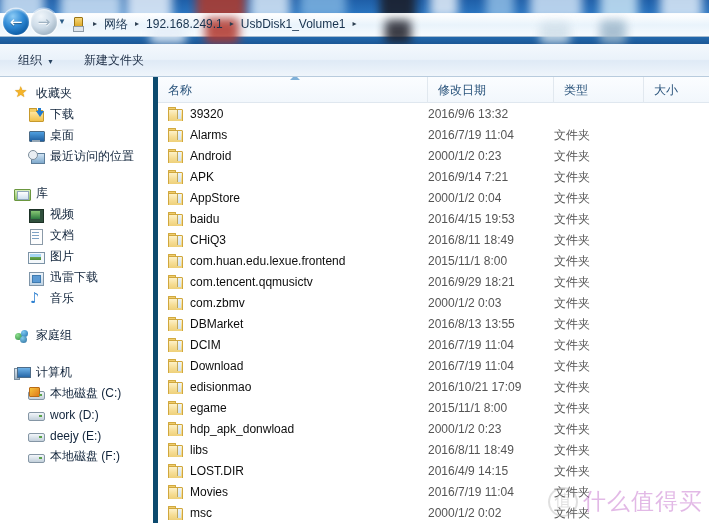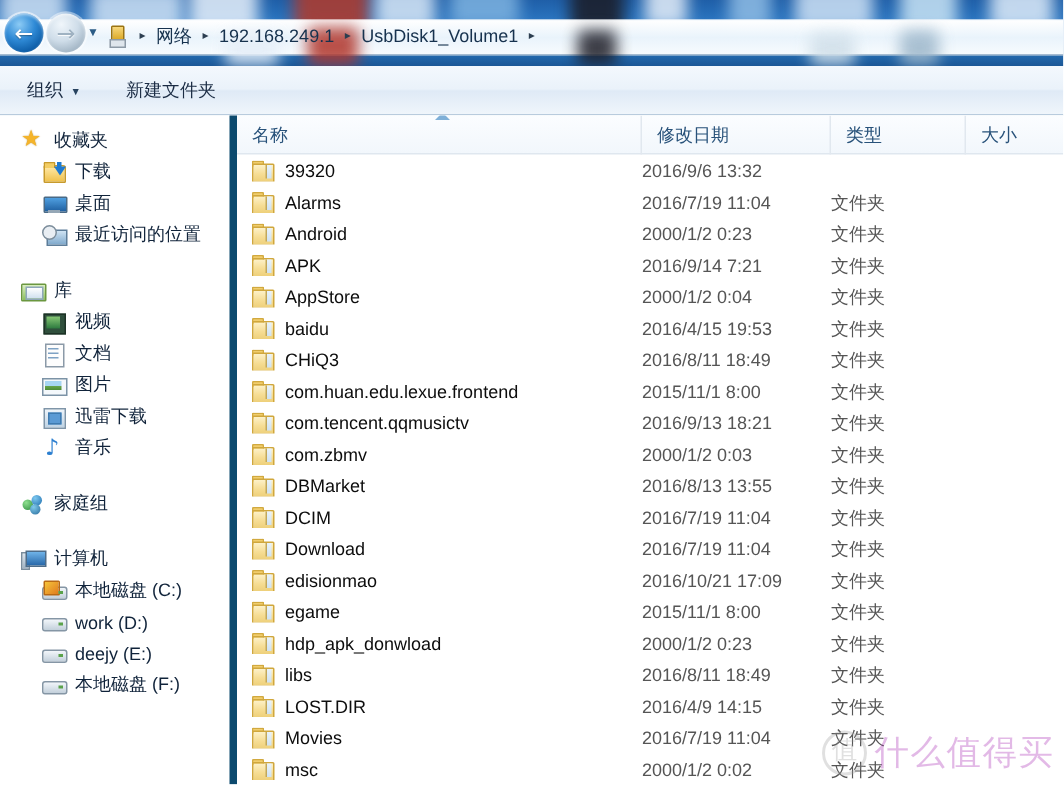--- a/index.html
+++ b/index.html
@@ -859,21 +859,21 @@
           </div>
           <div class="row">
             <div class="cell-name">
               <span class="fileicon">
                 <span class="tab"></span>
                 <span class="body"></span>
                 <span class="spine"></span>
               </span>
               <span class="nm">com.tencent.qqmusictv</span>
             </div>
-            <div class="cell-date">2016/9/13 18:21</div>
+            <div class="cell-date">2016/9/29 18:21</div>
             <div class="cell-type">文件夹</div>
             <div class="cell-size"></div>
           </div>
           <div class="row">
             <div class="cell-name">
               <span class="fileicon">
                 <span class="tab"></span>
                 <span class="body"></span>
                 <span class="spine"></span>
               </span>

